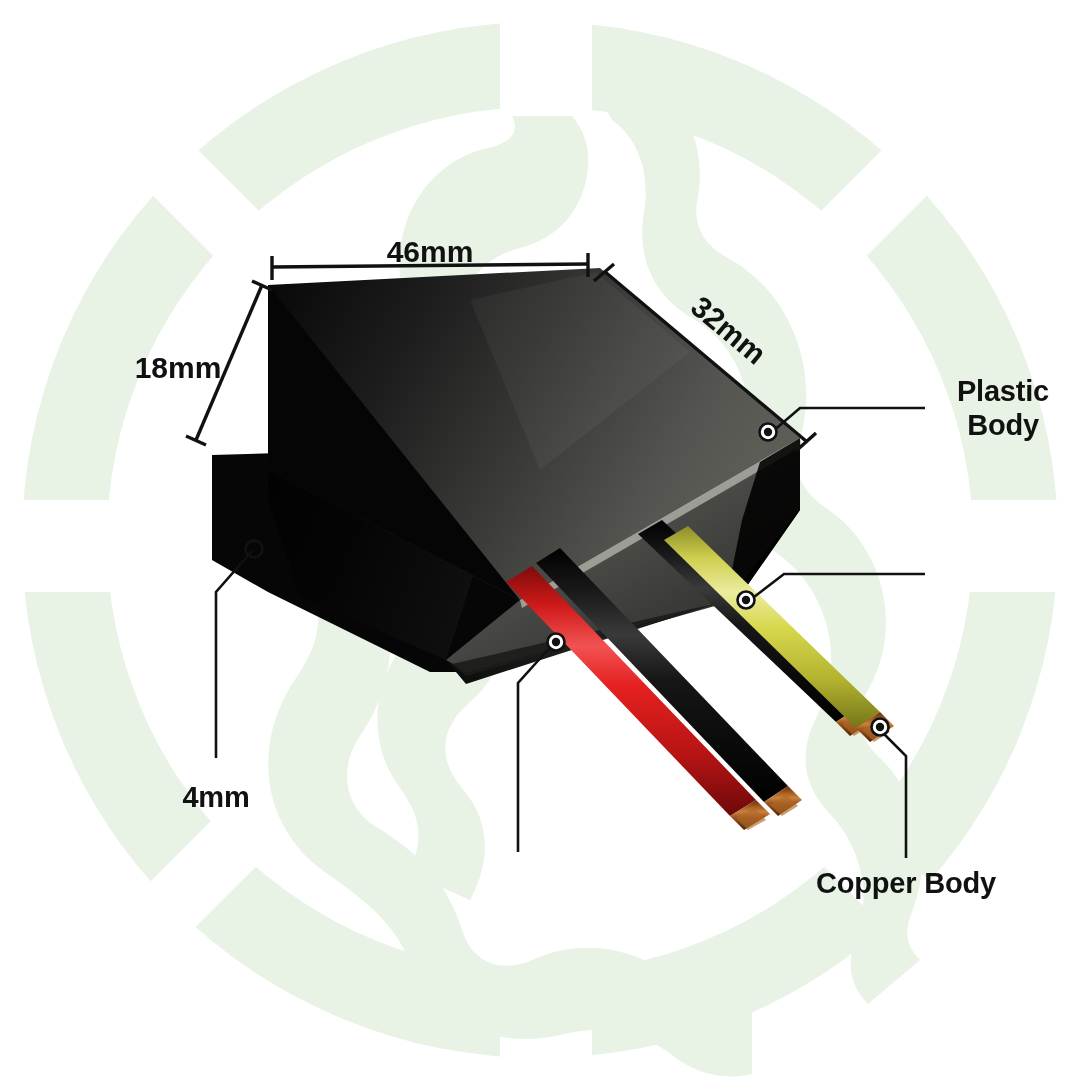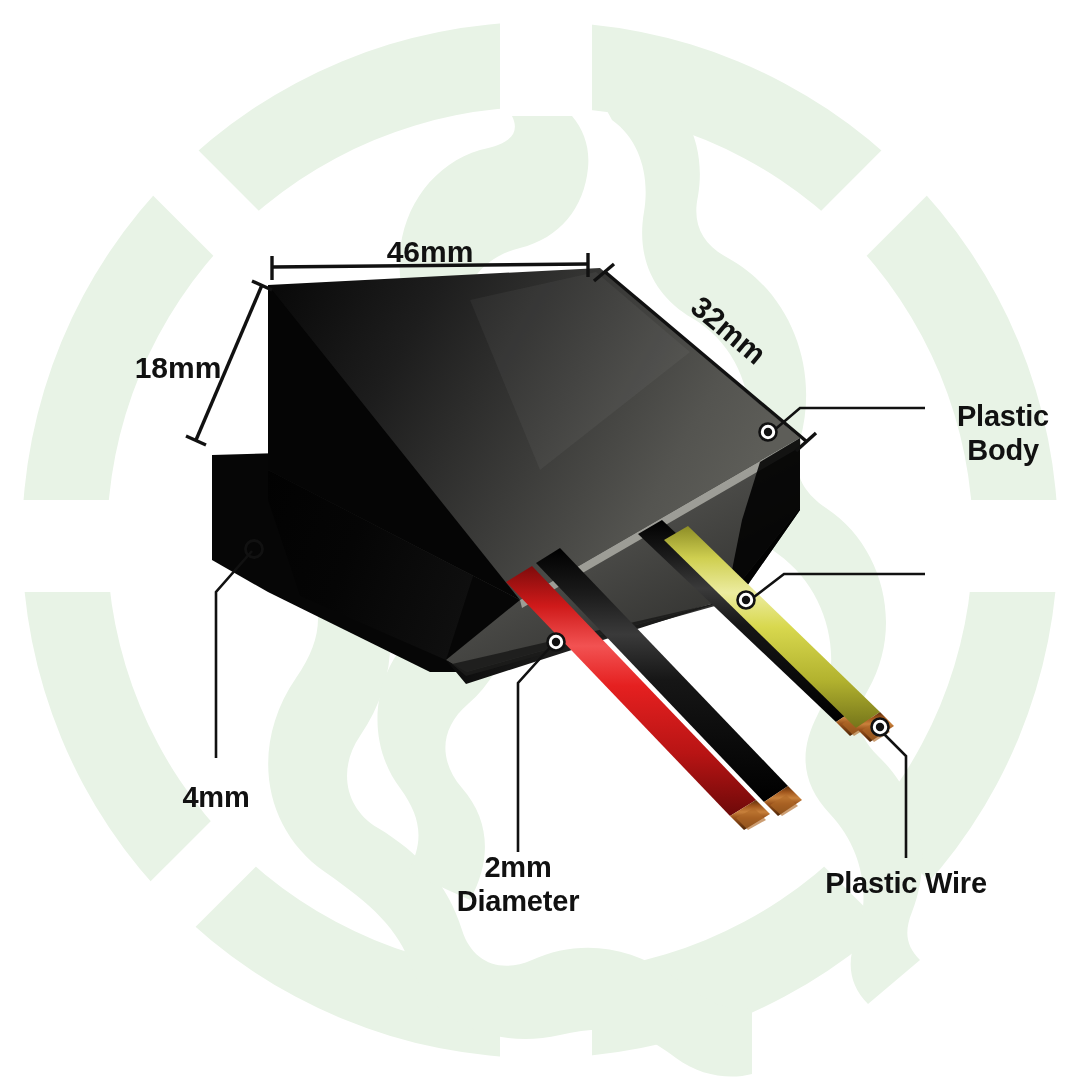--- a/index.html
+++ b/index.html
@@ -302,24 +302,22 @@
       </g>
     </g>
 
     <text x="430" y="262" text-anchor="middle" font-family="Liberation Sans, DejaVu Sans, sans-serif" font-size="30" font-weight="bold" fill="#111111">46mm</text>
 
     <text x="722" y="338" text-anchor="middle" transform="rotate(40 722 338)" font-family="Liberation Sans, DejaVu Sans, sans-serif" font-size="30" font-weight="bold" fill="#111111">32mm</text>
 
     <text x="178" y="378" text-anchor="middle" font-family="Liberation Sans, DejaVu Sans, sans-serif" font-size="30" font-weight="bold" fill="#111111">18mm</text>
   </svg>
 
-  <div class="lbl" style="left:938px;top:374px;width:130px;font-size:29px;text-align:center;margin-top:25px;">Plastic
+  <div class="lbl" style="left:938px;top:374px;width:130px;font-size:29px;text-align:center;">Plastic
 Body</div>
 
 
-  <div class="lbl" style="left:786px;top:866px;width:240px;font-size:29px;text-align:center;">Plastic Wire</div>
-
-  <div class="lbl" style="left:398px;top:850px;width:240px;font-size:29px;text-align:center;">2mm
-Diameter</div>
+  <div class="lbl" style="left:786px;top:866px;width:240px;font-size:29px;text-align:center;">Copper Body</div>
+
 
   <div class="lbl" style="left:146px;top:780px;width:140px;font-size:29px;text-align:center;">4mm</div>
 
 </div>
 
 </body></html>

